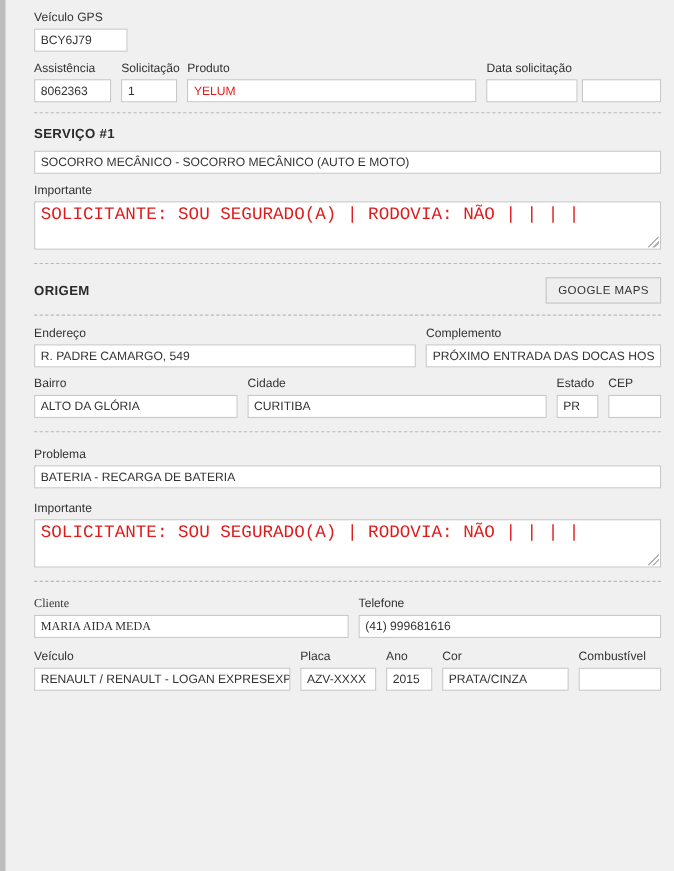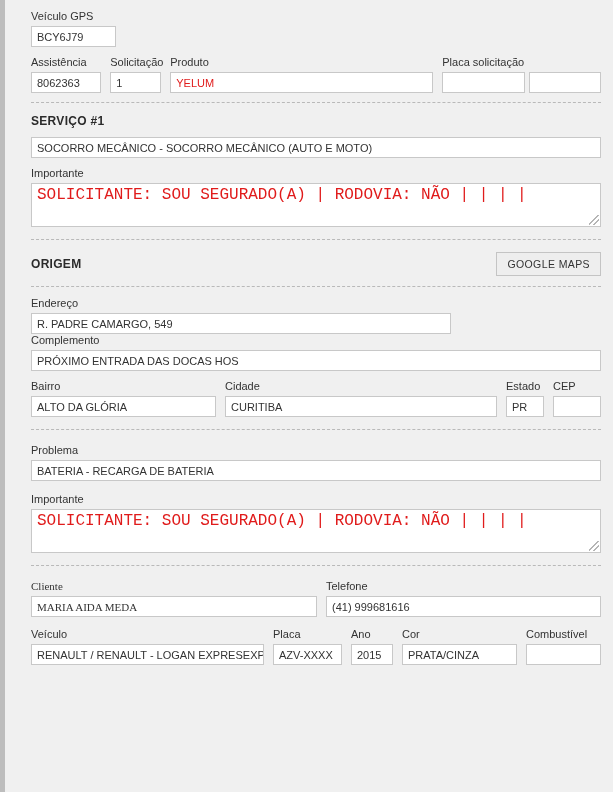--- a/index.html
+++ b/index.html
@@ -119,21 +119,21 @@
     </div>
     <div style="width:51px; margin-right:9px;">
       <span class="label">Solicitação</span>
       <span class="field">1</span>
     </div>
     <div style="width:277px; margin-right:9px;">
       <span class="label">Produto</span>
       <span class="field red">YELUM</span>
     </div>
     <div style="width:87px; margin-right:4px;">
-      <span class="label">Placa solicitação</span>
+      <span class="label">Data solicitação</span>
       <span class="field"></span>
     </div>
     <div style="width:76px;">
       <span class="label">&nbsp;</span>
       <span class="field"></span>
     </div>
   </div>
 
   <div class="divider"></div>
 
@@ -149,21 +149,21 @@
 
   <div class="divider" style="margin-top:12px;"></div>
 
   <div class="section-head" style="margin-top:12px; margin-bottom:10px;">
     <div class="section-title">ORIGEM</div>
     <button class="maps-btn">GOOGLE MAPS</button>
   </div>
 
   <div class="divider" style="margin-top:8px; margin-bottom:10px;"></div>
 
-  <div class="row" style="margin-bottom:9px;flex-direction:column;">
+  <div class="row" style="margin-bottom:9px;">
     <div style="width:420px; margin-right:9px;">
       <span class="label">Endereço</span>
       <span class="field">R. PADRE CAMARGO, 549</span>
     </div>
     <div style="flex:1;">
       <span class="label">Complemento</span>
       <span class="field">PRÓXIMO ENTRADA DAS DOCAS HOS</span>
     </div>
   </div>
 

